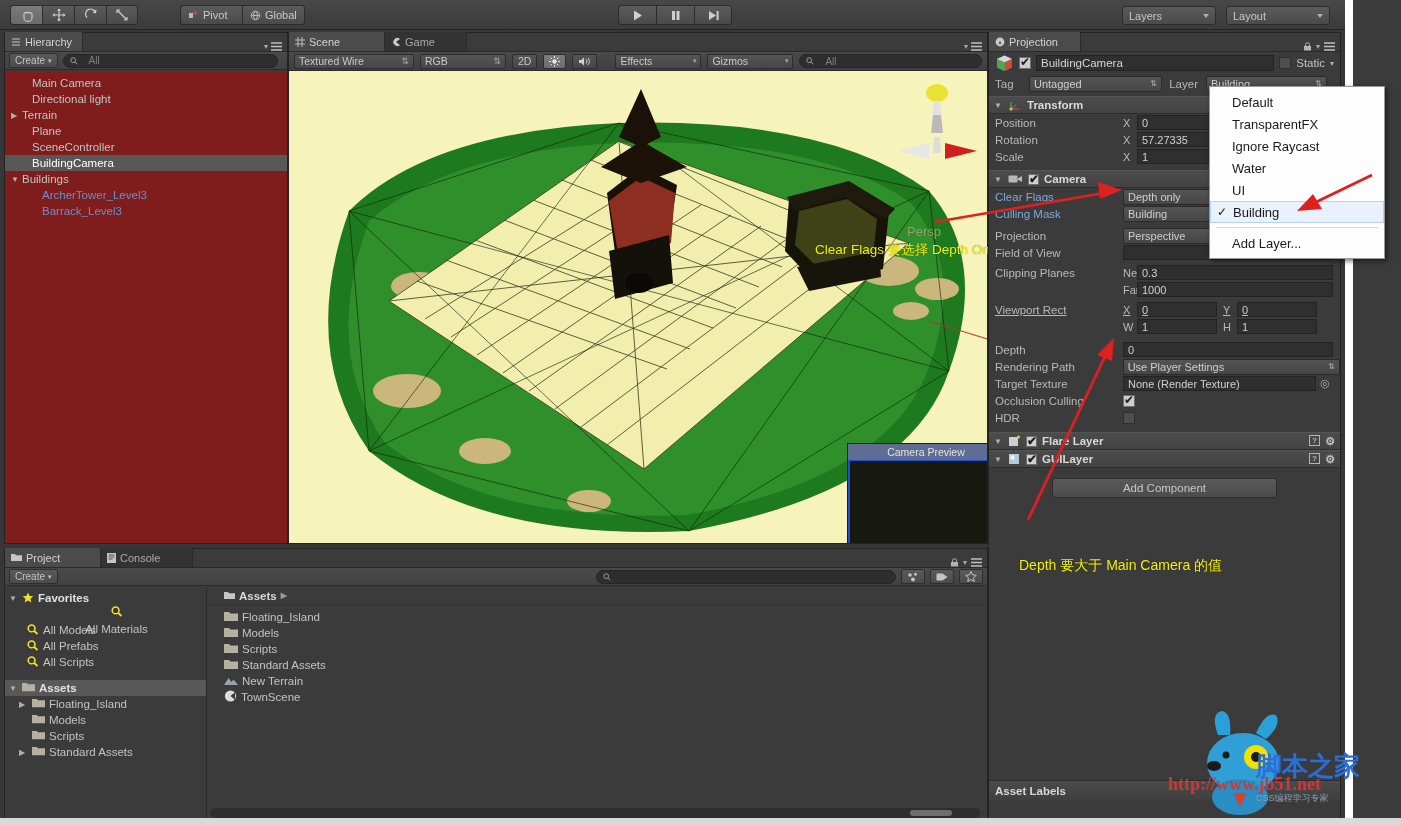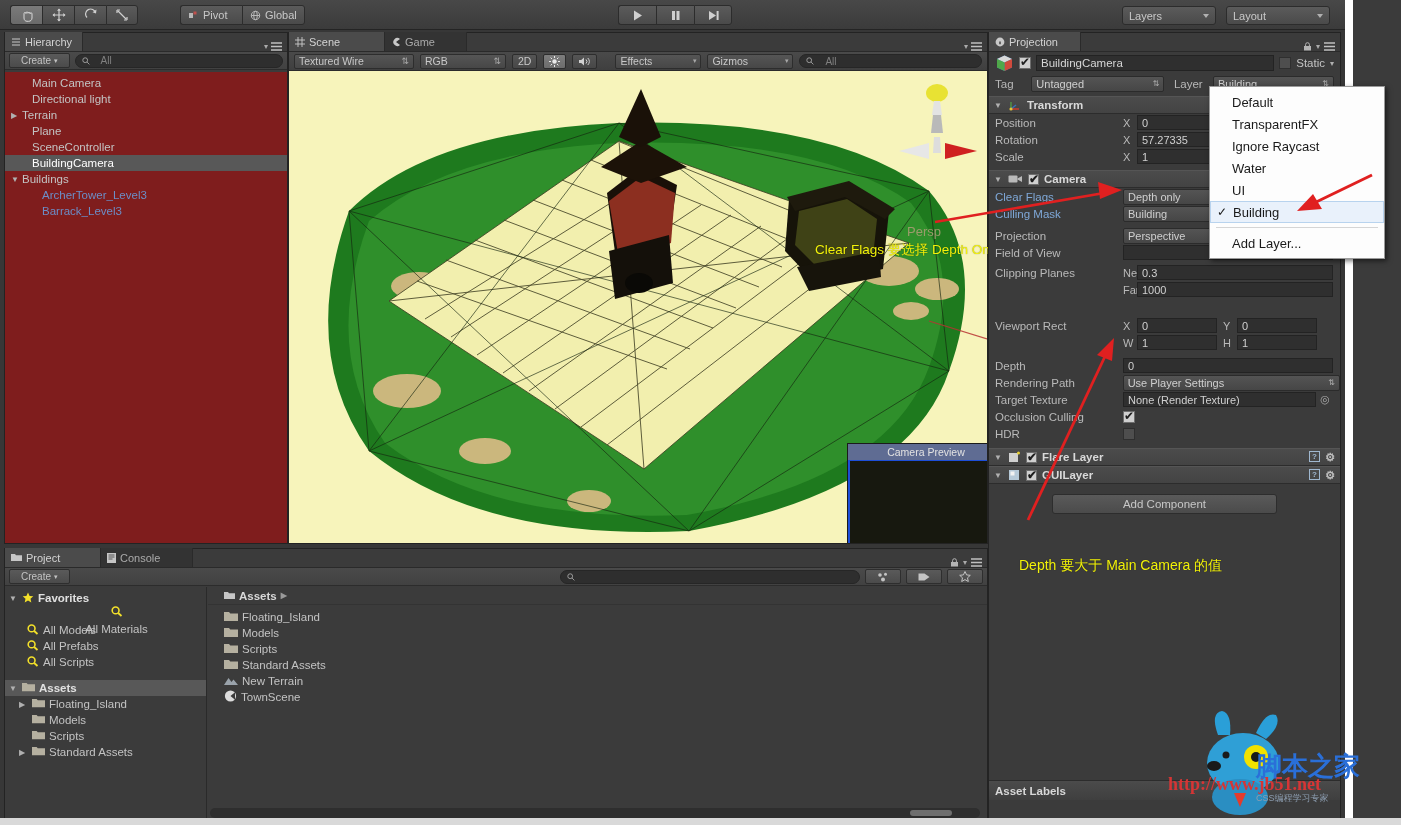--- a/index.html
+++ b/index.html
@@ -57,21 +57,21 @@
   }
   .tab.active { background:#4b4b4b; color:#d3d3d3; }
   .panel-body { background:#7f1d1d; }
 
   .subbar {
     height:18px; background:linear-gradient(#4a4a4a,#414141);
     border-bottom:1px solid #2c2c2c; display:flex; align-items:center; padding:0 4px; gap:5px;
   }
   .minibtn {
     height:15px; background:linear-gradient(#5a5a5a,#4b4b4b); border:1px solid #2e2e2e;
-    border-radius:2px; display:flex; align-items:center; padding:0 11px; font-size:10px; color:#c3c3c3; gap:3px;
+    border-radius:2px; display:flex; align-items:center; padding:0 5px; font-size:10px; color:#c3c3c3; gap:3px;
   }
   .searchfield {
     height:14px; background:#2e2e2e; border:1px solid #262626; border-radius:7px;
     display:flex; align-items:center; padding:0 6px; font-size:10px; color:#808080; gap:11px;
   }
 
   
   #hierarchy { left:4px; top:32px; width:284px; height:512px; }
   .hrow { height:16px; display:flex; align-items:center; font-size:11.5px; color:#c3c3c3; padding-left:6px; white-space:nowrap; }
   .hrow.sel { background:#585858; color:#fff; }
@@ -111,21 +111,21 @@
   
   #inspector { left:988px; top:32px; width:353px; height:789px; }
   .insp-body { position:absolute; left:0; top:19px; right:0; bottom:0; background:#3b3b3b; overflow:hidden;}
   .insp-hdr { height:22px; display:flex; align-items:center; gap:5px; padding:2px 6px; }
   .cubeicon { width:19px; height:19px; position:relative; }
   .namefield { flex:1; height:16px; background:#2f2f2f; border:1px solid #232323; color:#d6d6d6; font-size:11.5px; display:flex; align-items:center; padding:0 4px; }
   .cbx { width:12px; height:12px; background:#cfcfcf; border:1px solid #6e6e6e; position:relative; }
   .cbx.on::after { content:"✔"; position:absolute; left:0px; top:-3px; font-size:12px; color:#1d1d1d; }
   .cbx.dark { background:#4e4e4e; border-color:#2f2f2f;}
   .statictxt { font-size:11.5px; color:#c3c3c3; }
-  .tagrow { height:19px; display:flex; align-items:center; gap:4px; padding:0 6px; font-size:11.5px; color:#b8b8b8;justify-content:space-between;}
+  .tagrow { height:19px; display:flex; align-items:center; gap:4px; padding:0 6px; font-size:11.5px; color:#b8b8b8;}
   .popup { height:16px; background:linear-gradient(#545454,#464646); border:1px solid #2b2b2b; border-radius:2px; display:flex; align-items:center; padding:0 4px; font-size:11px; color:#cfcfcf; }
   .popup .ud { margin-left:auto; font-size:8px; color:#b0b0b0; line-height:8px;}
 
   .comp-hdr { height:18px; background:linear-gradient(#4b4b4b,#434343); border-top:1px solid #555; border-bottom:1px solid #2c2c2c; display:flex; align-items:center; gap:5px; padding:0 5px; font-weight:bold; color:#d9d9d9; font-size:11.5px;}
   .foldarrow { width:9px; color:#b0b0b0; font-size:8px; }
   .prow { height:17px; display:flex; align-items:center; font-size:11.5px; color:#b9b9b9; padding-left:6px; }
   .plabel { width:128px; }
   .pfield { height:15px; background:#2f2f2f; border:1px solid #232323; color:#d0d0d0; font-size:11px; display:flex; align-items:center; padding:0 4px; }
   .axis { width:14px; color:#b9b9b9; font-size:11px; }
   .bluelabel { color:#7fa8d8; }
@@ -762,21 +762,21 @@
       <div class="prow" style="margin-top:3px;">
         <span class="plabel">Clipping Planes</span>
         <span class="axis">Near</span>
         <span class="pfield" style="width:196px;">0.3</span>
       </div>
       <div class="prow">
         <span class="plabel"></span>
         <span class="axis">Far</span>
         <span class="pfield" style="width:196px;">1000</span>
       </div>
-      <div class="prow" style="margin-top:19px;">
+      <div class="prow" style="margin-top:3px;text-decoration:underline;">
         <span class="plabel">Viewport Rect</span>
         <span class="axis">X</span>
         <span class="pfield" style="width:80px;">0</span>
         <span class="axis" style="margin-left:6px;">Y</span>
         <span class="pfield" style="width:80px;">0</span>
       </div>
       <div class="prow">
         <span class="plabel"></span>
         <span class="axis">W</span>
         <span class="pfield" style="width:80px;">1</span>

